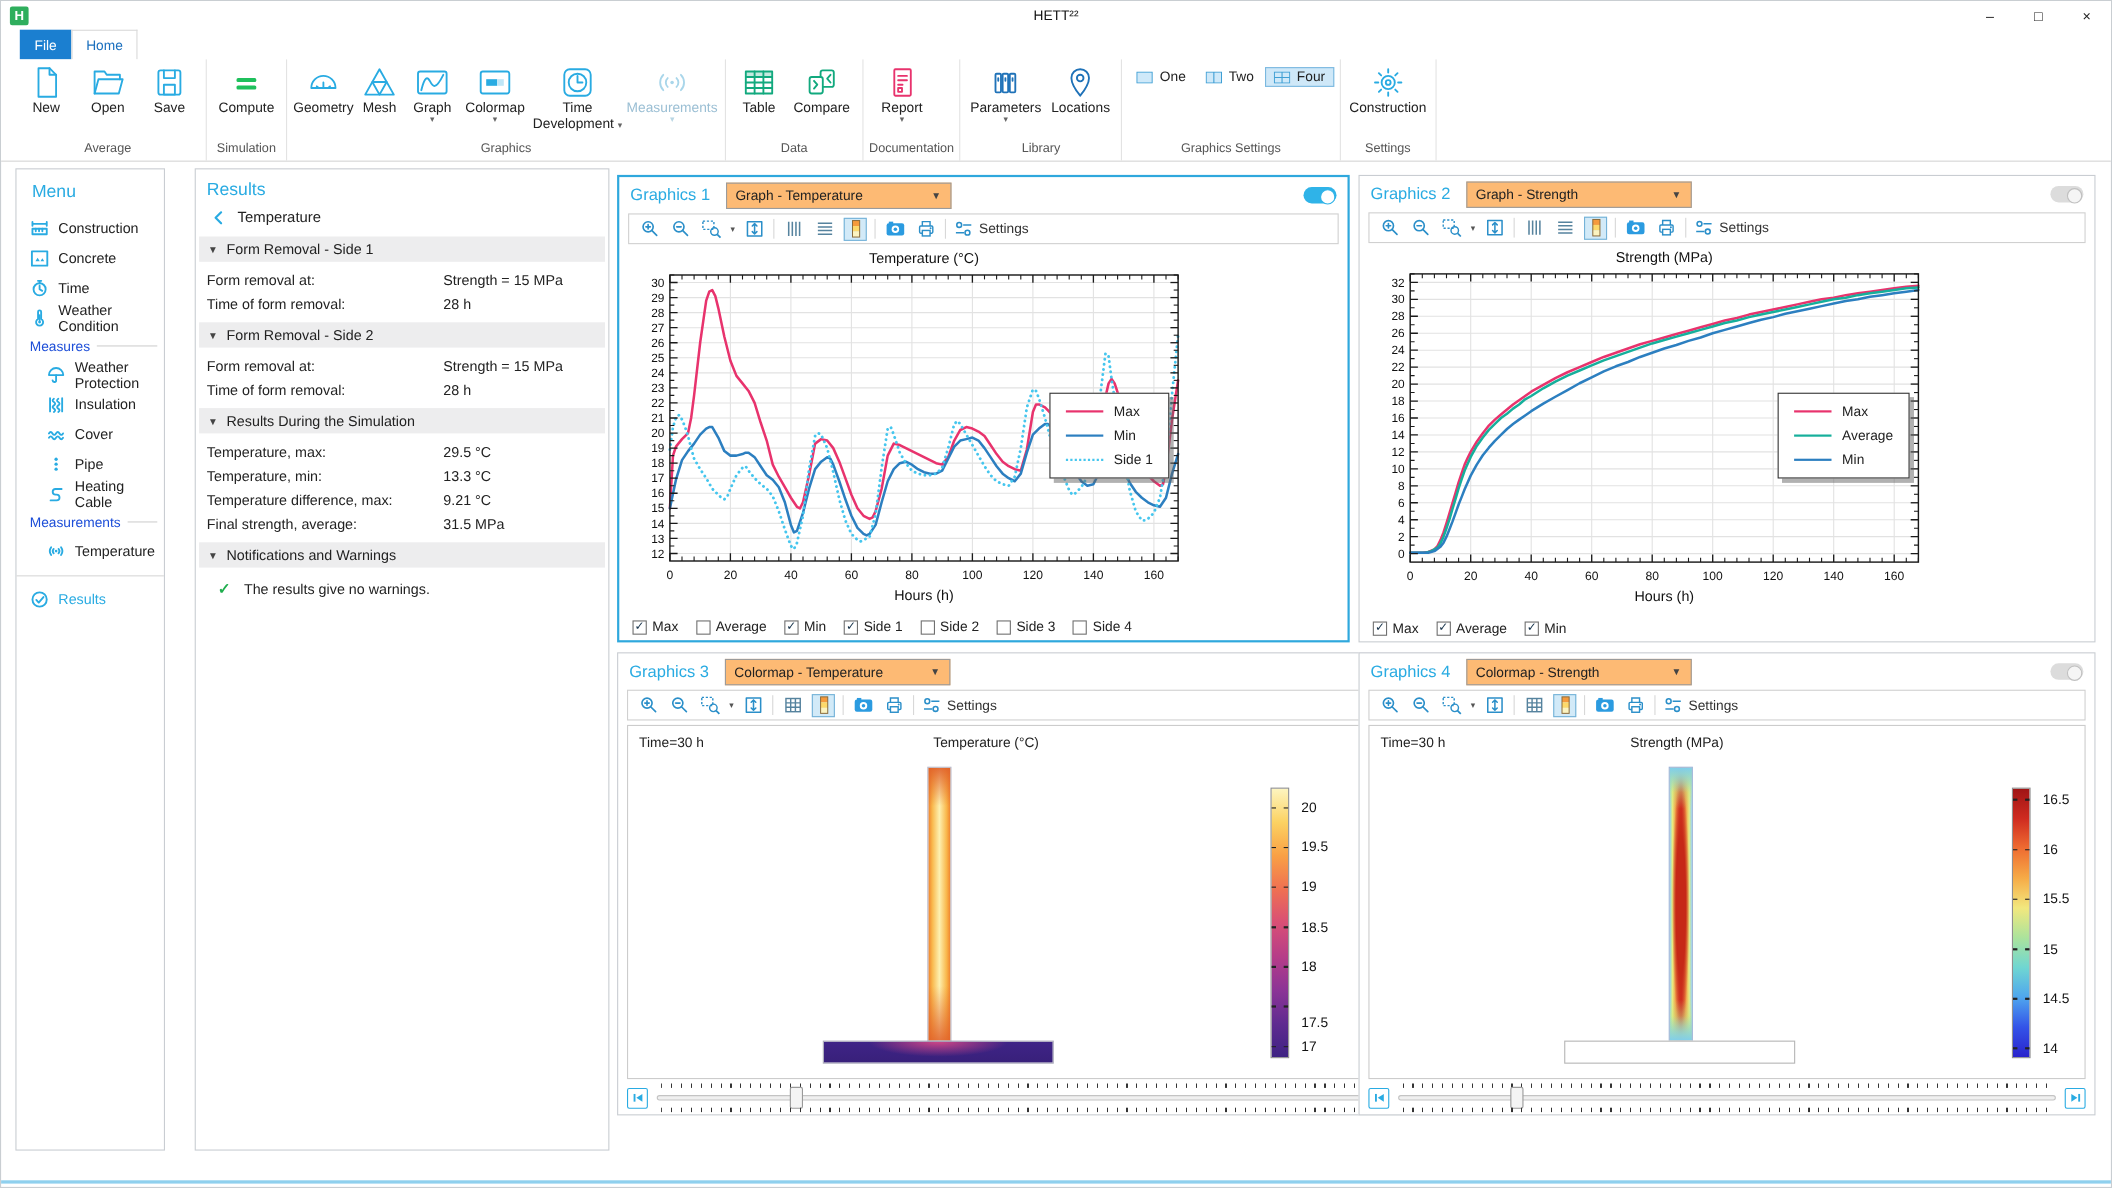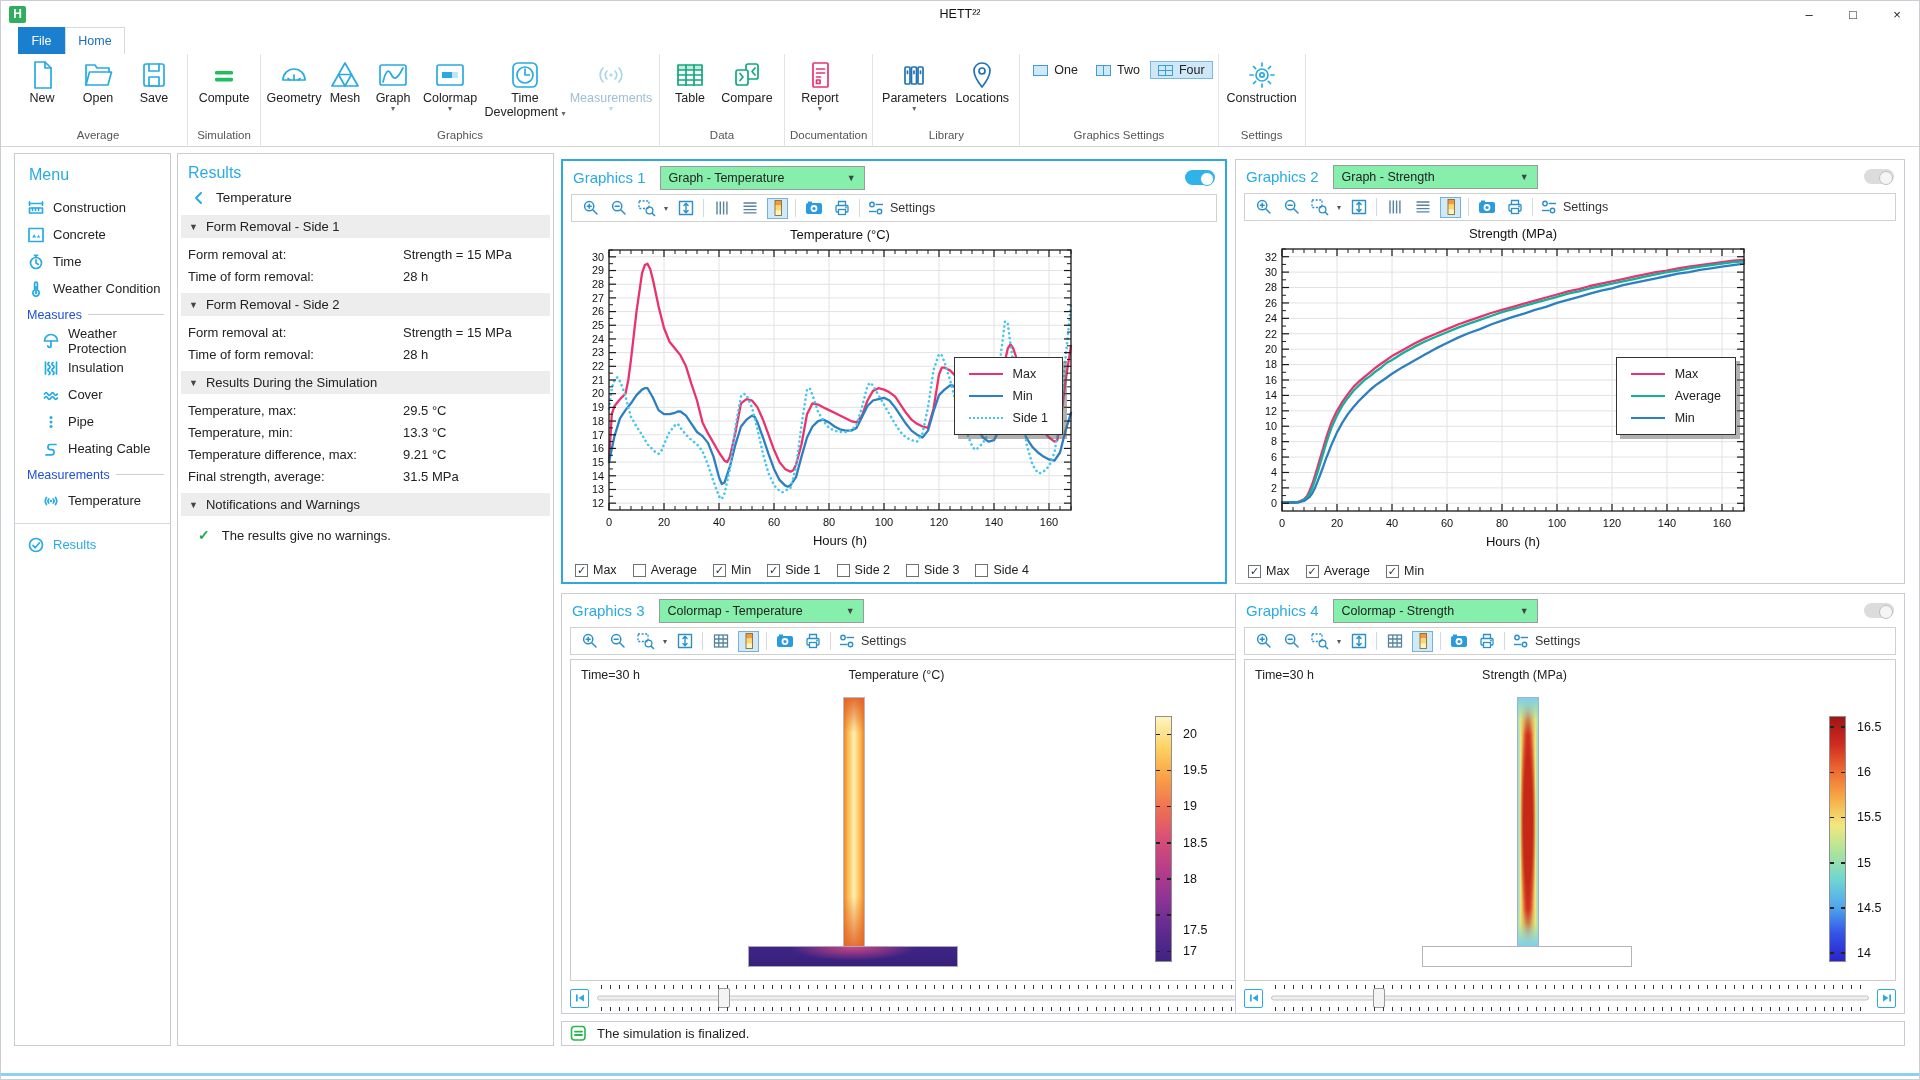--- a/index.html
+++ b/index.html
@@ -33,21 +33,21 @@
   .ic{stroke:#29abe2;fill:none;stroke-width:1.7;stroke-linecap:round;stroke-linejoin:round;}
   .ic.green{stroke:#12a97e;}
   .ic.pink{stroke:#e8336d;}
   .ic.blue{stroke:#1f72b8;}
   .ic.dis{stroke:#a9d6ea;}
   .winopts{display:flex;flex-direction:row;gap:2px;padding-top:4px;}
   .winopt{display:flex;align-items:center;gap:6px;font-size:12.5px;padding:1px 7px;border:1px solid transparent;}
   .winopt.sel{background:#cfe8f8;border-color:#7ab8df;}
   
   .panel{position:absolute;background:#fff;border:1px solid #c9cdd2;}
-  #menu-panel{left:13px;top:152px;width:157px;height:893px;padding:8px 0 0 12px;}
+  #menu-panel{left:13px;top:152px;width:136px;height:893px;padding:8px 0 0 12px;}
   .menu-title{color:#29abe2;font-size:16px;margin:4px 0 10px 2px;}
   .mitem{display:flex;align-items:center;gap:8px;height:27px;font-size:13px;color:#222;}
   .mitem .mic{width:18px;height:18px;flex:none;}
   .mitem.cyan{color:#29abe2;}
   .indent{padding-left:15px;}
   .msec{display:flex;align-items:center;gap:6px;height:25px;font-size:12.5px;color:#1d4ed8;}
   .msec::after{content:"";flex:1;height:1px;background:#cfcfcf;margin-right:6px;}
   .menu-sep{height:1px;background:#d8d8d8;margin:9px 0 7px -12px;}
   #results-panel{left:176px;top:152px;width:377px;height:893px;}
   .res-title{color:#29abe2;font-size:16px;margin:10px 0 8px 10px;}
@@ -60,21 +60,21 @@
   .warnrow{display:flex;gap:12px;padding:6px 0 0 20px;font-size:13px;align-items:center;}
   .gcheck{color:#1fae4e;font-weight:bold;font-size:14px;}
   
   .gpanel{position:absolute;background:#fff;border:1px solid #c9cdd2;display:flex;flex-direction:column;}
   #g1{left:560px;top:158px;width:666px;height:425px;border:2px solid #2fa8dd;}
   #g2{left:1234px;top:158px;width:670px;height:425px;}
   #g3{left:560px;top:592px;width:777px;height:421px;}
   #g4{left:1234px;top:592px;width:670px;height:421px;}
   .ghead{height:33px;display:flex;align-items:center;gap:14px;padding:0 10px;}
   .gtitle{color:#29abe2;font-size:15px;white-space:nowrap;}
-  .gdrop{width:205px;height:24px;border:1px solid #9b9b9b;background:#86efac;display:flex;align-items:center;
+  .gdrop{width:205px;height:24px;border:1px solid #9b9b9b;background:#fdba74;display:flex;align-items:center;
          justify-content:space-between;padding:0 8px;font-size:12.5px;}
   .gdrop .dcaret{font-size:9px;color:#444;}
   .gtoggle{margin-left:auto;width:30px;height:15px;border-radius:8px;position:relative;background:#dcdcdc;}
   .gtoggle::after{content:"";position:absolute;right:1.5px;top:1.5px;width:12px;height:12px;border-radius:50%;
                   background:#f5f5f5;border:1px solid #c0c0c0;}
   .gtoggle.on{background:#2fb3e8;}
   .gtoggle.on::after{background:#fff;border-color:#2fb3e8;}
   .gtoolbar{height:28px;margin:0 8px;border:1px solid #d0d0d0;display:flex;align-items:center;gap:7px;
             padding:0 8px;font-size:12.5px;color:#333;flex:none;}
   .ticon{width:21px;height:21px;display:flex;align-items:center;justify-content:center;}
@@ -1566,22 +1566,15 @@
       </div>
       <div class="sbtn">
         <svg width="14" height="14">
             <path d="M3 3.5L8.5 7 3 10.5z" fill="#29abe2"></path>
             <rect x="9.3" y="3.5" width="1.7" height="7" fill="#29abe2"></rect>
           </svg>
       </div>
     </div>
   </div>
 
-  <div class="statusbar">
-    <svg width="17" height="17">
-      <rect x="1.5" y="1.5" width="13.5" height="13.5" rx="3" fill="none" stroke="#28b74c" stroke-width="1.6"></rect>
-      <path d="M5 6.6h7M5 10h7" stroke="#28b74c" stroke-width="1.9" stroke-linecap="round"></path>
-    </svg>
-    <span>The simulation is finalized.</span>
-  </div>
 
   <div class="bottomline"></div>
 </div>
 
 </body></html>

